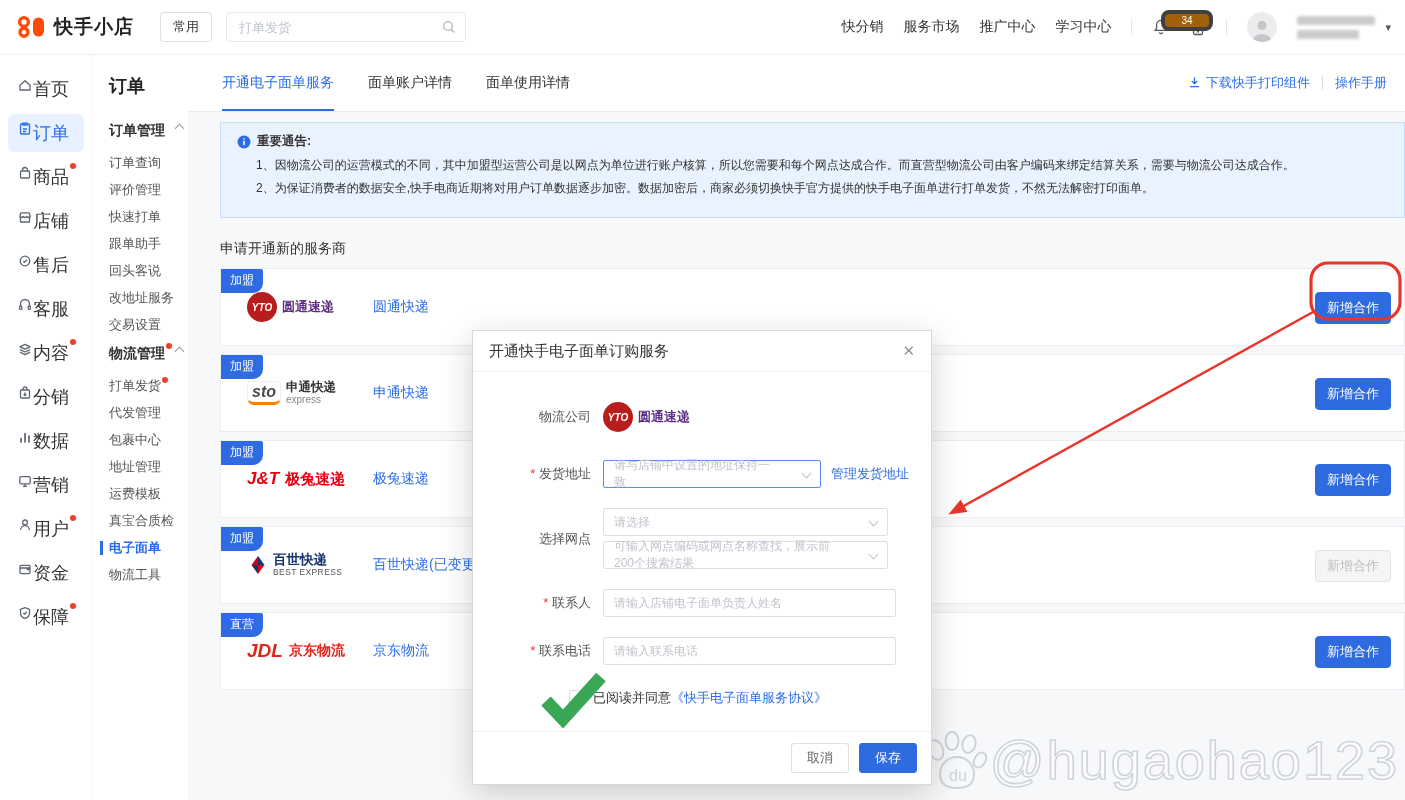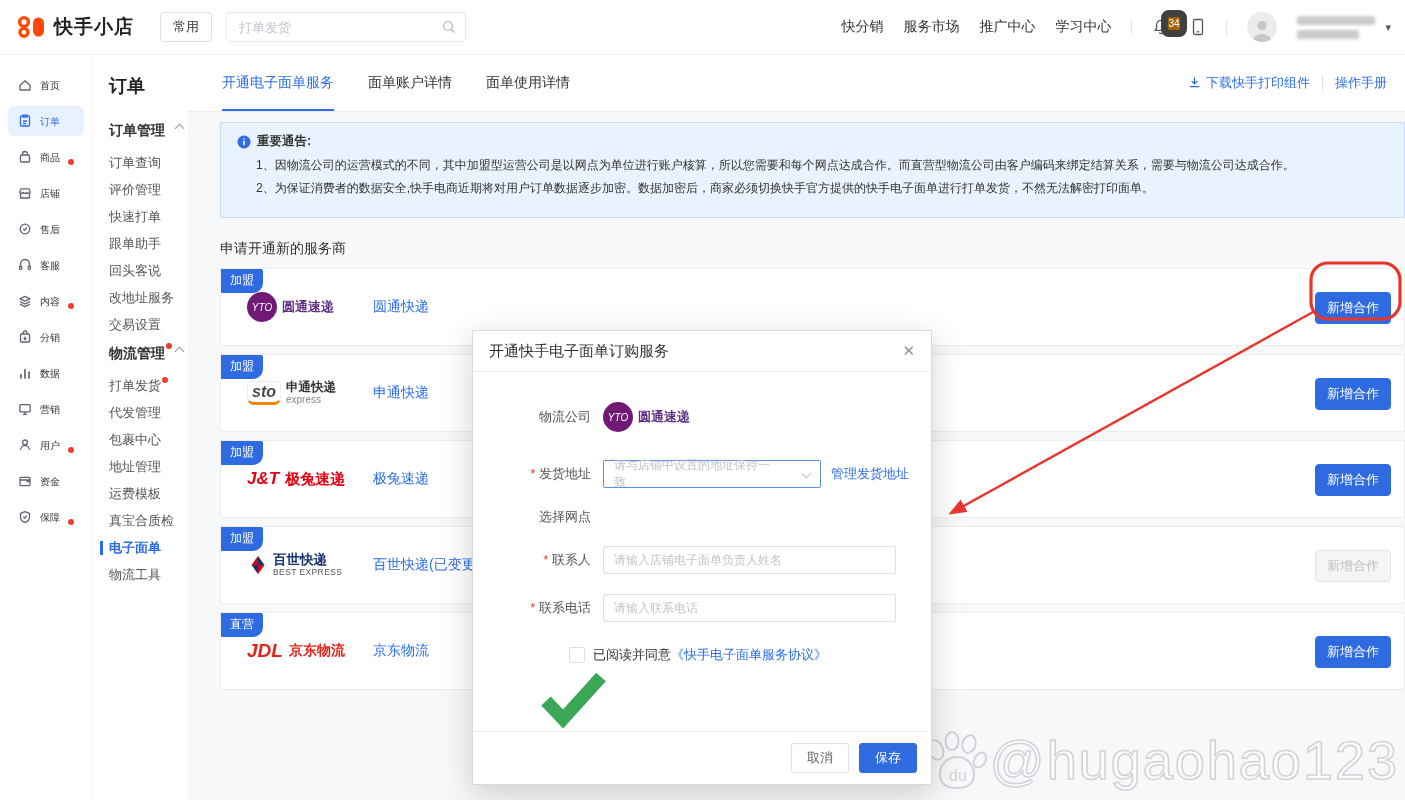--- a/index.html
+++ b/index.html
@@ -14,30 +14,30 @@
   .logo-text{font-size:19px;font-weight:bold;color:#222;letter-spacing:1px}
   .quick-btn{margin-left:26px;padding:5px 12px;border:1px solid #e0e0e0;border-radius:4px;font-size:13px;color:#333;background:#fff}
   .search-box{position:relative;margin-left:14px;width:240px;height:30px;border:1px solid #e8e8e8;border-radius:4px;background:#fff;display:flex;align-items:center;padding:0 30px 0 10px;box-sizing:border-box}
   .search-box input{border:none;outline:none;width:100%;font-size:13px;color:#333;background:transparent;font-family:inherit}
   ::placeholder{color:#c0c4cc}
   .search-icon{position:absolute;right:8px;top:6px}
   .tb-right{margin-left:auto;display:flex;align-items:center;gap:20px;margin-right:14px}
   .tb-link{font-size:14px;color:#333}
   .tb-sep{width:1px;height:16px;background:#e5e5e5}
   .bell-wrap{position:relative}
-  .badge{position:absolute;top:-8px;left:9px;background:#a16207;color:#fff;font-size:10px;border-radius:8px;padding:1px 0;line-height:11px;border:7px solid #404040}
+  .badge{position:absolute;top:-8px;left:9px;background:#a16207;color:#fff;font-size:10px;border-radius:8px;padding:1px 16px;line-height:11px;border:4px solid #404040}
   .avatar{width:30px;height:30px;border-radius:50%;background:#ececec;overflow:hidden;display:flex;align-items:flex-end;justify-content:center}
   .name-blur{display:flex;flex-direction:column;gap:5px}
   .name-blur i{display:block;height:9px;border-radius:2px;background:#cbcbcb;filter:blur(1.5px)}
   .name-blur .l1{width:78px}.name-blur .l2{width:62px}
   .caret{color:#555;font-size:11px;margin-left:-10px}
 
   
   .sb1{position:absolute;top:54px;left:0;bottom:0;width:92px;background:#fff;padding-top:16px;z-index:5;box-sizing:border-box}
-  .sb1-item{display:flex;align-items:flex-end;gap:7px;margin:0 8px 6px;padding:7px 0 7px 9px;border-radius:6px;font-size:10px;color:#333;cursor:pointer;position:relative}
+  .sb1-item{display:flex;align-items:flex-start;margin:0 8px 6px;padding:7px 0 7px 9px;border-radius:6px;font-size:18px;color:#333;cursor:pointer;position:relative}
   .sb1-item svg{color:#5f6672;flex-shrink:0}
   .sb1-item.active{background:#e8f1ff;color:#2b6de8}
   .sb1-item.active svg{color:#2b6de8}
   .dot{display:inline-block;width:6px;height:6px;border-radius:50%;background:#f03b2d;vertical-align:top;margin:-2px 0 0 1px}
 
   
   .sb2{position:absolute;top:54px;left:92px;bottom:0;width:96px;background:#fff;border-left:1px solid #f5f5f5;padding:20px 0 0 16px;z-index:5;box-sizing:border-box}
   .sb2-title{font-size:18px;font-weight:bold;color:#222;margin-bottom:24px}
   .sb2-ghead{display:flex;align-items:flex-start;width:74px;font-size:14px;color:#333;font-weight:600;margin-bottom:16px;cursor:pointer}
   .chev-up{width:6px;height:6px;border-left:1.4px solid #999;border-top:1.4px solid #999;transform:rotate(45deg);margin-left:auto;margin-top:3px}
@@ -62,21 +62,21 @@
 
   .section-title{margin:22px 0 10px 32px;font-size:14px;color:#333}
 
   .prov-card{position:relative;margin:0 0 8px 32px;width:calc(100% - 32px);height:78px;background:#fff;border:1px solid #ebedf0;box-sizing:border-box;display:flex;align-items:center}
   .prov-badge{position:absolute;top:0;left:0;background:#2e6ae0;color:#fff;font-size:12px;padding:3px 9px 4px;border-radius:0 2px 10px 0}
   .prov-logo{width:112px;margin-left:26px;display:flex;align-items:center}
   .prov-name{font-size:14px;color:#2b6de8;margin-left:14px;white-space:nowrap}
   .prov-btn{position:absolute;right:13px;top:23px;width:76px;height:32px;background:#2e6ae0;color:#fff;border:1px solid #2e6ae0;border-radius:4px;font-size:13px;cursor:pointer;font-family:inherit}
   .prov-btn.disabled{background:#f5f5f5;border:1px solid #e4e4e4;color:#bfbfbf;cursor:default}
 
-  .yto-circle{width:30px;height:30px;border-radius:50%;background:#701a75;color:#fff;font-style:italic;font-weight:normal;font-size:10px;display:flex;align-items:center;justify-content:center;flex-shrink:0}
+  .yto-circle{width:30px;height:30px;border-radius:50%;background:#b91c1c;color:#fff;font-style:italic;font-weight:bold;font-size:10px;display:flex;align-items:center;justify-content:center;flex-shrink:0}
   .yto-name{color:#5e2e84;font-weight:bold;font-size:13px;margin-left:5px;white-space:nowrap}
   .sto-mark{font-weight:bold;font-style:italic;font-size:16px;color:#4a4a4a;border:1px solid #eee;border-bottom:3px solid #f08300;border-radius:4px 4px 7px 7px;padding:1px 4px;background:#fff}
   .sto-text{margin-left:5px;line-height:1.1}
   .sto-text .t1{font-size:12.5px;color:#333;font-weight:600}
   .sto-text .t2{font-size:10px;color:#888}
   .jt-mark{font-size:17px;font-weight:800;font-style:italic;color:#e60012}
   .jt-name{font-size:15px;font-weight:800;color:#e60012;margin-left:6px;white-space:nowrap}
   .best-text{margin-left:4px;line-height:1.1}
   .best-text .t1{font-size:13.5px;color:#16336e;font-weight:800}
   .best-text .t2{font-size:8.5px;color:#555;letter-spacing:.4px}
@@ -419,20 +419,30 @@
       <div class="m-row">
         <span class="m-label req">发货地址</span>
         <div class="m-select focus w-address">
           <span>请与店铺中设置的地址保持一致</span>
           <span class="chev-down"></span>
         </div>
         <a class="m-link">管理发货地址</a>
       </div>
       <div class="m-row">
         <span class="m-label">选择网点</span>
+        <div class="m-col">
+          <div class="m-select w-outlet">
+            <span>请选择</span>
+            <span class="chev-down"></span>
+          </div>
+          <div class="m-select w-outlet">
+            <span>可输入网点编码或网点名称查找，展示前200个搜索结果</span>
+            <span class="chev-down"></span>
+          </div>
+        </div>
       </div>
       <div class="m-row">
         <span class="m-label req">联系人</span>
         <input class="m-input" placeholder="请输入店铺电子面单负责人姓名" style="">
       </div>
       <div class="m-row">
         <span class="m-label req">联系电话</span>
         <input class="m-input" placeholder="请输入联系电话" style="">
       </div>
       <div class="m-agree">

